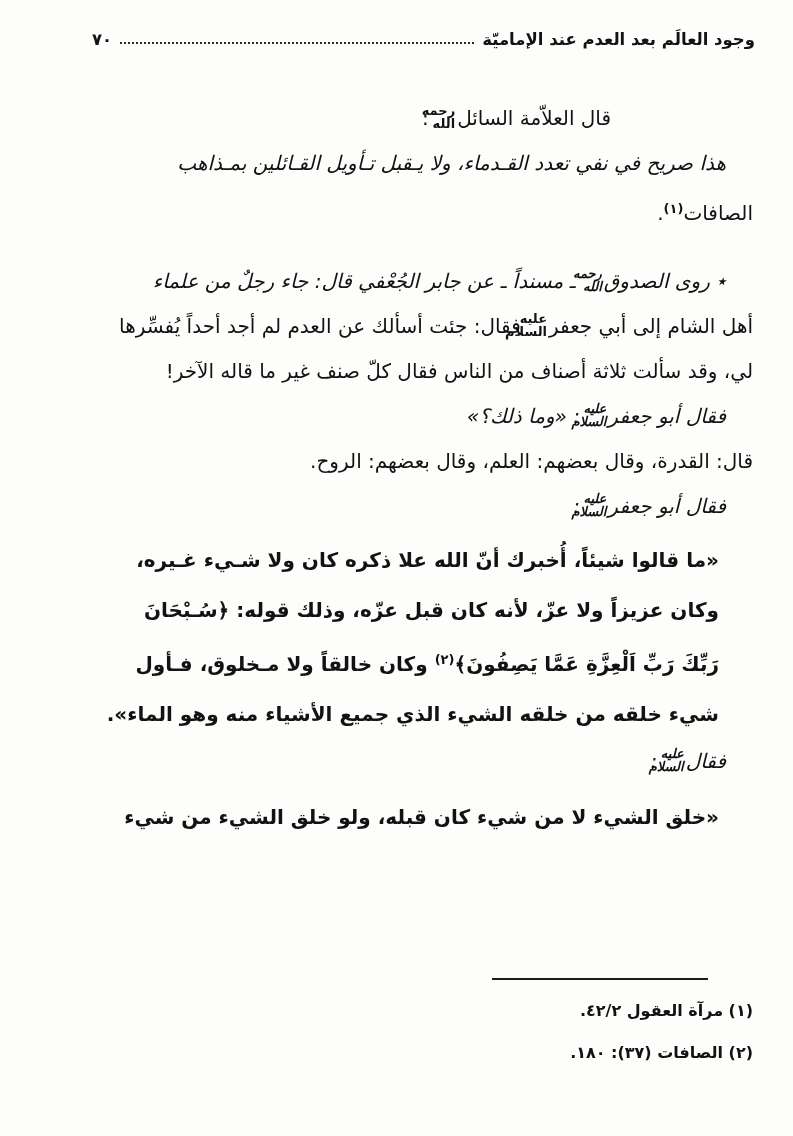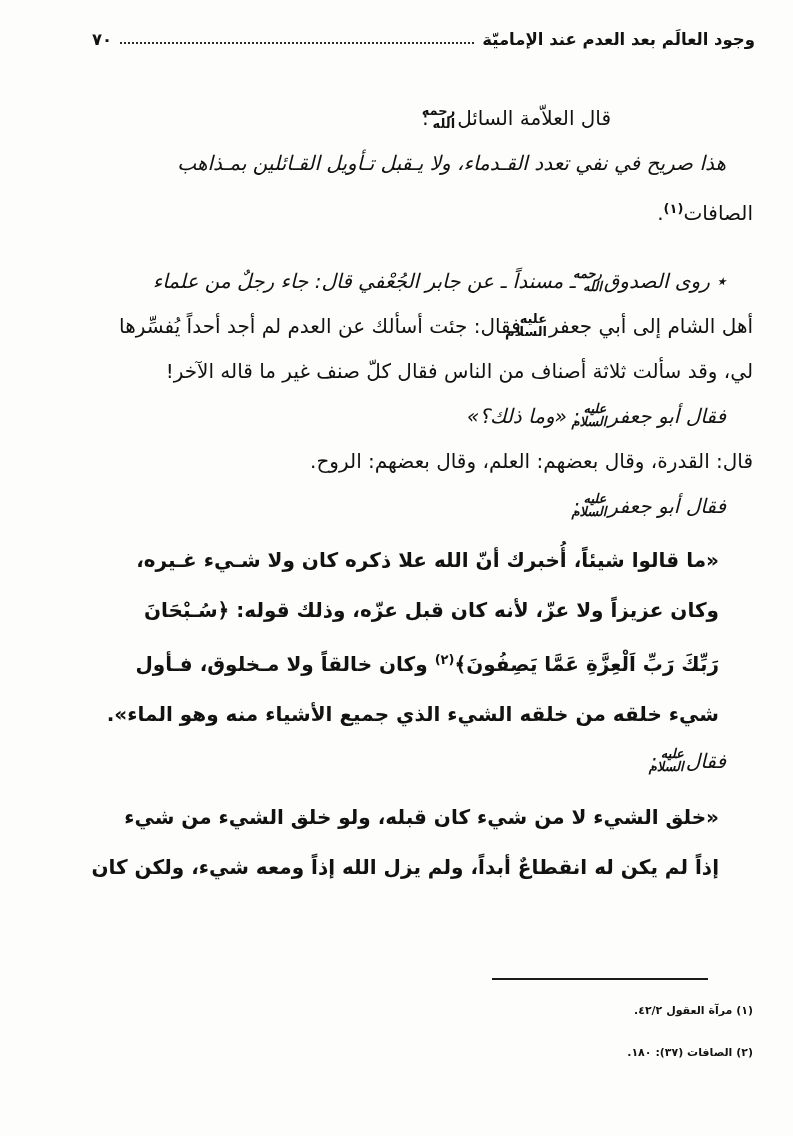--- a/index.html
+++ b/index.html
@@ -64,21 +64,21 @@
     position:absolute;top:978px;right:40px;left:40px;
     text-align:right;
   }
   .fsep{
     width:216px;
     border-top:2px solid #1c1c1c;
     margin:0 45px 10px auto; 
     height:0;
   }
   .fline{
-    font-size:11px;font-weight:bold;line-height:42px;white-space:nowrap;
+    font-size:16px;font-weight:bold;line-height:42px;white-space:nowrap;
   }
 </style>
 </head>
 <body>
 
 <div class="page">
 
   <div class="hdr">
     <span class="title">وجود العالَم بعد العدم عند الإماميّة</span>
     <span class="leader"></span>
@@ -112,21 +112,20 @@
 
     <div class="ln q"><span>رَبِّكَ رَبِّ اَلْعِزَّةِ عَمَّا يَصِفُونَ﴾</span><span class="fnref">(٢)</span><span> وكان خالقاً ولا مـخلوق، فـأول</span></div>
 
     <div class="ln q">شيء خلقه من خلقه الشيء الذي جميع الأشياء منه وهو الماء».</div>
 
 
     <div class="ln i1"><span>فقال</span><span class="hon">عليه السلام</span><span> :</span></div>
 
     <div class="ln q gap-md">«خلق الشيء لا من شيء كان قبله، ولو خلق الشيء من شيء</div>
 
-    <div class="ln q">إذاً لم يكن له انقطاعٌ أبداً، ولم يزل الله إذاً ومعه شيء، ولكن كان</div>
 
   </div>
 
   <div class="foot">
     <div class="fsep"></div>
     <div class="fline">(١) مرآة العقول ٤٢/٢.</div>
     <div class="fline">(٢) الصافات (٣٧): ١٨٠.</div>
   </div>
 
 </div>

